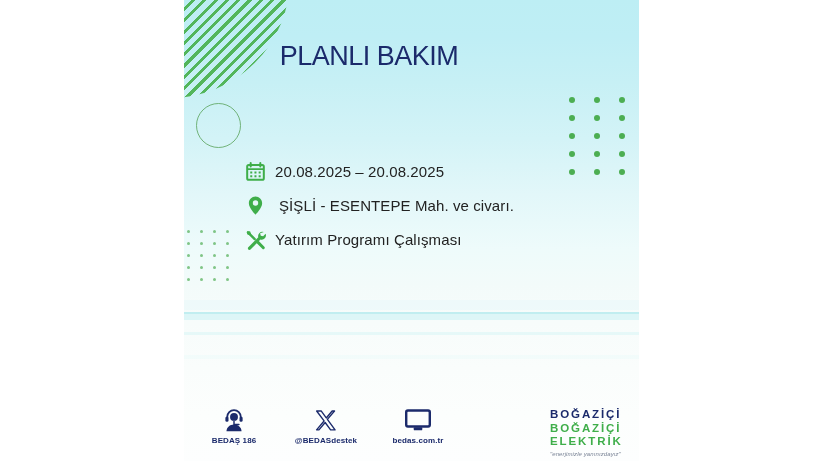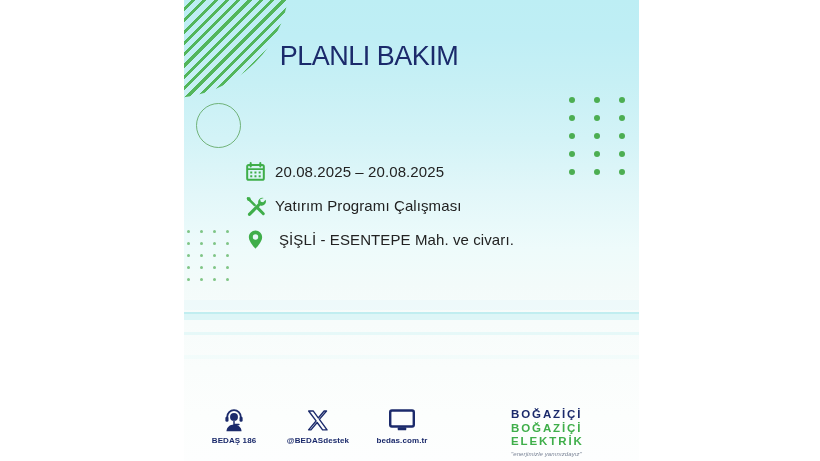--- a/index.html
+++ b/index.html
@@ -171,21 +171,21 @@
     letter-spacing: 0.1px;
   }
   .info-row.loc .info-text { padding-left: 4px; }
 
   
   #footer-contacts {
     position: absolute;
     left: 16px;
     top: 406px;
     display: flex;
-    gap: 16px;
+    gap: 24px;
   }
   .contact {
     width: 68px;
     display: flex;
     flex-direction: column;
     align-items: center;
   }
   .contact-icon {
     height: 26px;
     display: flex;
@@ -197,21 +197,21 @@
     font-size: 8px;
     font-weight: bold;
     color: #1b2a6b;
     white-space: nowrap;
     letter-spacing: 0.1px;
   }
 
   
   #brand-logo {
     position: absolute;
-    left: 327px;
+    left: 366px;
     top: 408px;
     width: 110px;
   }
   .logo-line {
     font-size: 11.5px;
     font-weight: bold;
     letter-spacing: 1.9px;
     line-height: 1.18;
     white-space: nowrap;
   }
@@ -300,40 +300,40 @@
             <rect x="15.6" y="12" width="2.3" height="2.3" fill="#3fae4a"></rect>
             <rect x="6" y="16.3" width="2.3" height="2.3" fill="#3fae4a"></rect>
             <rect x="10.8" y="16.3" width="2.3" height="2.3" fill="#3fae4a"></rect>
             <rect x="15.6" y="16.3" width="2.3" height="2.3" fill="#3fae4a"></rect>
           </svg>
         </span>
         <span class="info-text">20.08.2025 – 20.08.2025</span>
       </div>
 
 
+      <div class="info-row loc">
+        <span class="info-icon">
+          <svg width="21" height="21" viewBox="0 0 24 24" fill="none">
+            <path d="M12 1.7c-4.2 0-7.6 3.4-7.6 7.6 0 5.6 7.6 13.1 7.6 13.1s7.6-7.5 7.6-13.1c0-4.2-3.4-7.6-7.6-7.6z" fill="#3fae4a"></path>
+            <circle cx="12" cy="9.2" r="3.1" fill="#e6f7f8"></circle>
+          </svg>
+        </span>
+        <span class="info-text">ŞİŞLİ - ESENTEPE Mah. ve civarı.</span>
+      </div>
+
       <div class="info-row">
         <span class="info-icon">
           <svg width="22" height="22" viewBox="0 0 24 24" fill="none">
             <path d="M3.2 3.6l7.4 7.4" stroke="#3fae4a" stroke-width="2.6" stroke-linecap="round"></path>
             <path d="M13.4 13.8l6.6 6.6" stroke="#3fae4a" stroke-width="3.2" stroke-linecap="round"></path>
             <path d="M2.4 2.8l3.1-.3 1.1 2.6-1.7 1.7-2.6-1.1z" fill="#3fae4a"></path>
             <path d="M20.6 3.4a4.6 4.6 0 00-6.1 5.6L3.6 19.9a1.7 1.7 0 002.4 2.4L16.9 11.4a4.6 4.6 0 005.6-6.1l-2.7 2.7-2.6-.7-.7-2.6z" fill="#3fae4a"></path>
           </svg>
         </span>
         <span class="info-text">Yatırım Programı Çalışması</span>
-      </div>
-
-      <div class="info-row loc">
-        <span class="info-icon">
-          <svg width="21" height="21" viewBox="0 0 24 24" fill="none">
-            <path d="M12 1.7c-4.2 0-7.6 3.4-7.6 7.6 0 5.6 7.6 13.1 7.6 13.1s7.6-7.5 7.6-13.1c0-4.2-3.4-7.6-7.6-7.6z" fill="#3fae4a"></path>
-            <circle cx="12" cy="9.2" r="3.1" fill="#e6f7f8"></circle>
-          </svg>
-        </span>
-        <span class="info-text">ŞİŞLİ - ESENTEPE Mah. ve civarı.</span>
       </div>
 
     </div>
 
     <div id="footer-contacts">
 
       <div class="contact">
         <span class="contact-icon">
           <svg width="22" height="24" viewBox="0 0 24 26" fill="none">
             <path d="M4.6 10.2v-.6a7.4 7.4 0 0114.8 0v.6" stroke="#1b2a6b" stroke-width="2" stroke-linecap="round"></path>

